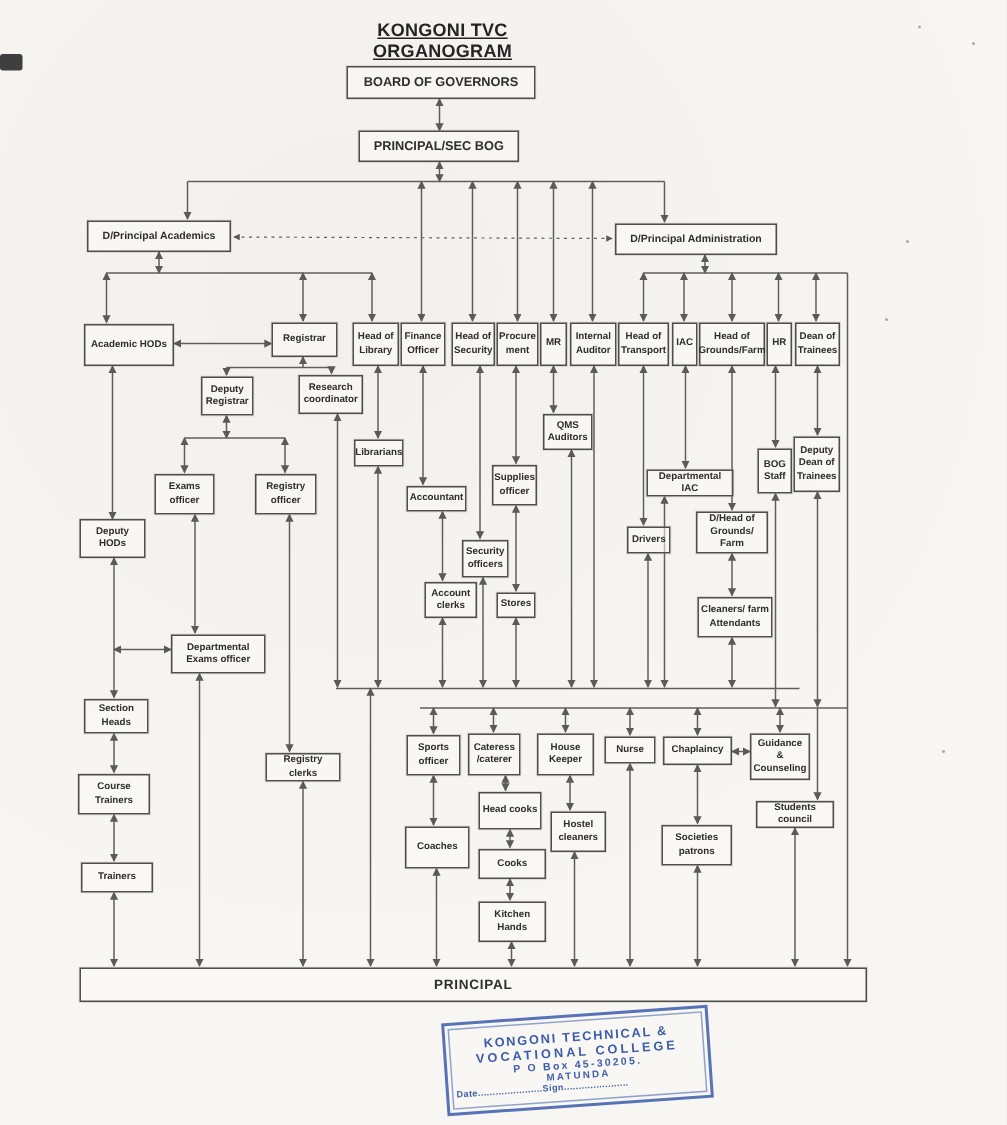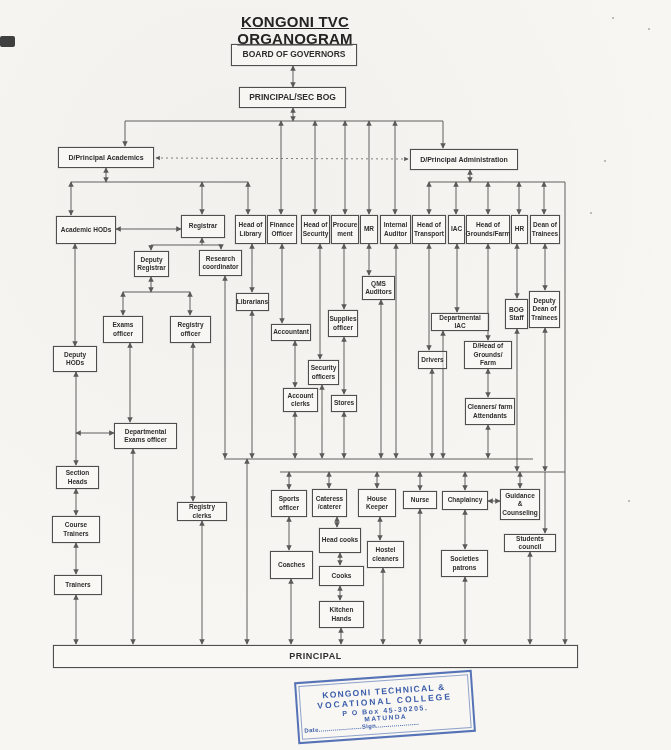--- a/index.html
+++ b/index.html
@@ -5,21 +5,21 @@
   html,body{margin:0;padding:0;}
   body{font-family:"Liberation Sans", sans-serif; background:#e9e9e7;}
   .page{
     position:relative; width:671px; height:750px; overflow:hidden;
     background:
       radial-gradient(circle at 35% 25%, rgba(0,0,0,0.025), transparent 65%),
       #f7f6f2;
   }
   .title{
     position:absolute; left:214px; top:13px; width:162px;
-    font-size:15px; font-weight:bold; text-align:center;
+    font-size:12px; font-weight:bold; text-align:center;
     text-decoration:underline; color:#242424; letter-spacing:.2px;
   }
   .nb{
     position:absolute; box-sizing:border-box;
     border:1px solid #4e4e4e; background:rgba(251,250,247,.55);
     display:flex; align-items:center; justify-content:center;
     text-align:center; font-weight:bold; font-size:6.5px; line-height:1.3;
     color:#2e2e2e; padding:1px;
     box-shadow:0 0 0 .5px rgba(90,90,90,.22);
   }

